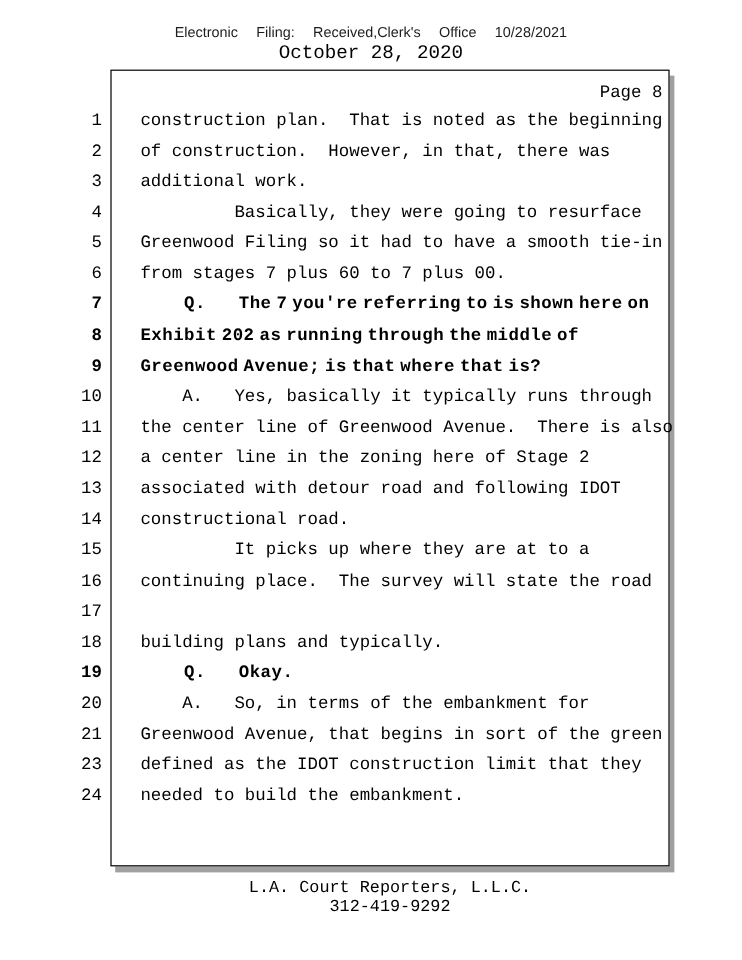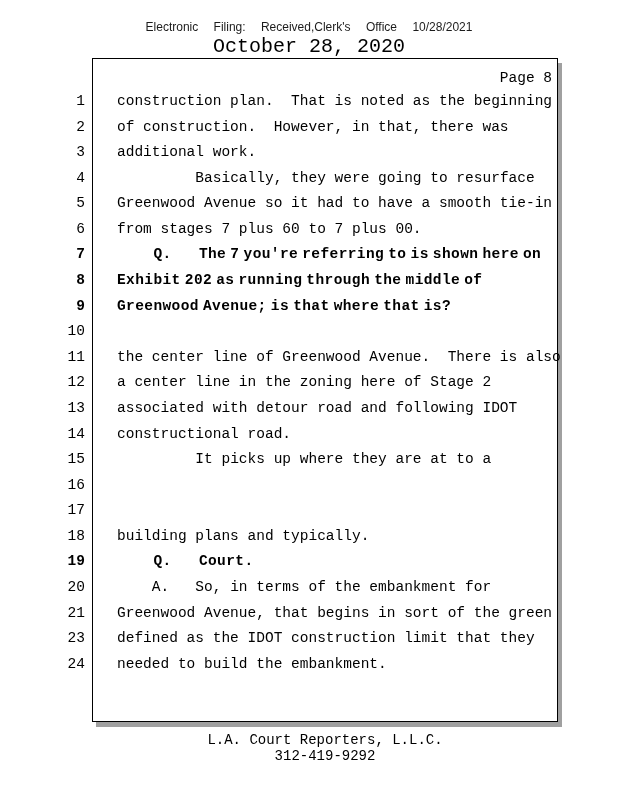--- a/index.html
+++ b/index.html
@@ -18,21 +18,21 @@
     text-align: center;
     font-family: "Liberation Sans", "DejaVu Sans", sans-serif;
     font-size: 12px;
     word-spacing: 12px;
     color: #1c1c1c;
   }
   .dateline {
     position: absolute;
     top: 35px; left: 0; width: 100%;
     text-align: center;
-    font-size: 20px;
+    font-size: 16px;
   }
   .box {
     position: absolute;
     left: 92px; top: 58px;
     width: 466px; height: 664px;
     box-sizing: border-box;
     border: 1px solid #000;
     background: #ffffff;
     box-shadow: 4px 5px 0 #a0a0a0;
   }
@@ -85,35 +85,35 @@
 
   <div class="box"></div>
 
   <div class="pagenum">Page 8</div>
 
   <div class="lines">
     <div class="trow"><span class="lnum">1</span><span class="ltext"><span class="pfx"></span><span class="txt">construction plan.  That is noted as the beginning</span></span></div>
     <div class="trow"><span class="lnum">2</span><span class="ltext"><span class="pfx"></span><span class="txt">of construction.  However, in that, there was</span></span></div>
     <div class="trow"><span class="lnum">3</span><span class="ltext"><span class="pfx"></span><span class="txt">additional work.</span></span></div>
     <div class="trow"><span class="lnum">4</span><span class="ltext"><span class="pfx">         </span><span class="txt">Basically, they were going to resurface</span></span></div>
-    <div class="trow"><span class="lnum">5</span><span class="ltext"><span class="pfx"></span><span class="txt">Greenwood Avenue so it had to have a smooth tie-in</span></span></div>
+    <div class="trow"><span class="lnum">5</span><span class="ltext"><span class="pfx"></span><span class="txt">Greenwood Filing so it had to have a smooth tie-in</span></span></div>
     <div class="trow"><span class="lnum">6</span><span class="ltext"><span class="pfx"></span><span class="txt">from stages 7 plus 60 to 7 plus 00.</span></span></div>
     <div class="trow bold"><span class="lnum">7</span><span class="ltext"><span class="pfx">    Q.   </span><span class="txt">The 7 you're referring to is shown here on</span></span></div>
     <div class="trow bold"><span class="lnum">8</span><span class="ltext"><span class="pfx"></span><span class="txt">Exhibit 202 as running through the middle of</span></span></div>
     <div class="trow bold"><span class="lnum">9</span><span class="ltext"><span class="pfx"></span><span class="txt">Greenwood Avenue; is that where that is?</span></span></div>
-    <div class="trow"><span class="lnum">10</span></div>
+    <div class="trow"><span class="lnum">10</span><span class="ltext"><span class="pfx">    A.   </span><span class="txt">Yes, basically it typically runs through</span></span></div>
     <div class="trow"><span class="lnum">11</span><span class="ltext"><span class="pfx"></span><span class="txt">the center line of Greenwood Avenue.  There is also</span></span></div>
     <div class="trow"><span class="lnum">12</span><span class="ltext"><span class="pfx"></span><span class="txt">a center line in the zoning here of Stage 2</span></span></div>
     <div class="trow"><span class="lnum">13</span><span class="ltext"><span class="pfx"></span><span class="txt">associated with detour road and following IDOT</span></span></div>
     <div class="trow"><span class="lnum">14</span><span class="ltext"><span class="pfx"></span><span class="txt">constructional road.</span></span></div>
     <div class="trow"><span class="lnum">15</span><span class="ltext"><span class="pfx">         </span><span class="txt">It picks up where they are at to a</span></span></div>
-    <div class="trow"><span class="lnum">16</span></div>
+    <div class="trow"><span class="lnum">16</span><span class="ltext"><span class="pfx"></span><span class="txt">continuing place.  The survey will state the road</span></span></div>
     <div class="trow"><span class="lnum">17</span></div>
     <div class="trow"><span class="lnum">18</span><span class="ltext"><span class="pfx"></span><span class="txt">building plans and typically.</span></span></div>
-    <div class="trow bold"><span class="lnum">19</span><span class="ltext"><span class="pfx">    Q.   </span><span class="txt">Court.</span></span></div>
+    <div class="trow bold"><span class="lnum">19</span><span class="ltext"><span class="pfx">    Q.   </span><span class="txt">Okay.</span></span></div>
     <div class="trow"><span class="lnum">20</span><span class="ltext"><span class="pfx">    A.   </span><span class="txt">So, in terms of the embankment for</span></span></div>
     <div class="trow"><span class="lnum">21</span><span class="ltext"><span class="pfx"></span><span class="txt">Greenwood Avenue, that begins in sort of the green</span></span></div>
     <div class="trow"><span class="lnum">23</span><span class="ltext"><span class="pfx"></span><span class="txt">defined as the IDOT construction limit that they</span></span></div>
     <div class="trow"><span class="lnum">24</span><span class="ltext"><span class="pfx"></span><span class="txt">needed to build the embankment.</span></span></div>
   </div>
 
   <div class="footer">
     <div>L.A. Court Reporters, L.L.C.</div>
     <div>312-419-9292</div>
   </div>

